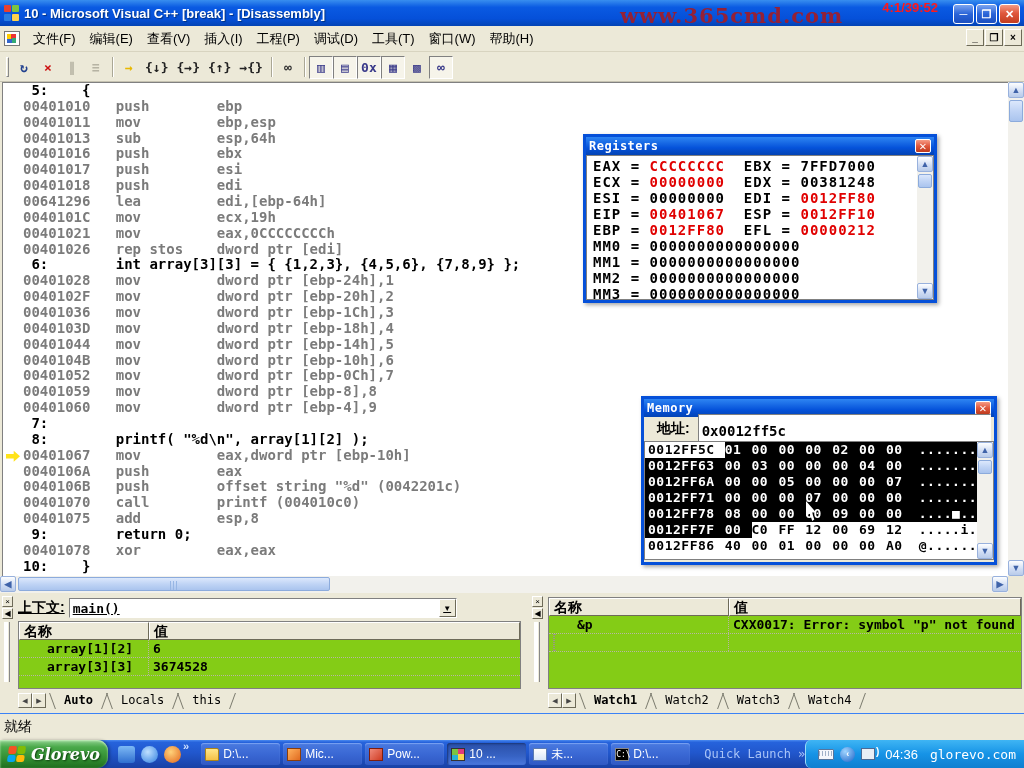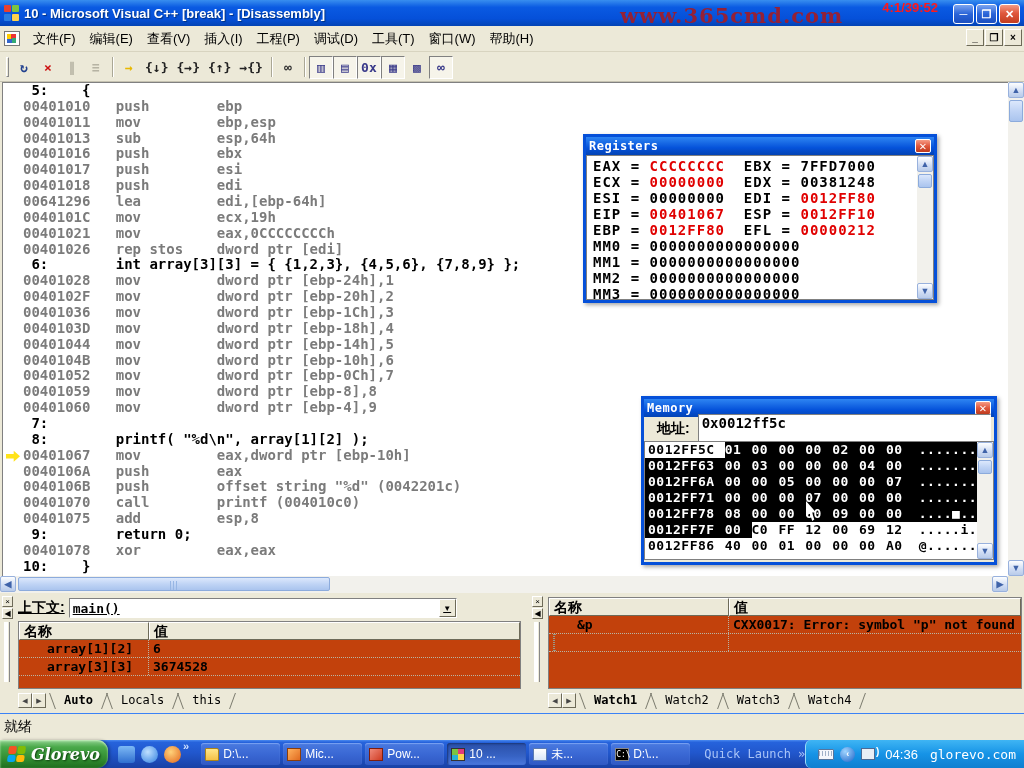--- a/index.html
+++ b/index.html
@@ -82,21 +82,21 @@
   #reg-body { position:relative; margin:0; height:145px; background:#fff; border:1px solid #808080; overflow:hidden; }
   #reg-lines { padding:2px 0 0 6px; }
   .reg-line { height:16px; line-height:16px; font-family:"DejaVu Sans Mono",monospace; font-size:14px;
     font-weight:bold; letter-spacing:1px; color:#000; white-space:pre; }
   .reg-line .red { color:#e00000; }
 
   #memory-win { left:617px; top:396px; width:356px; height:169px;margin-left:24px; }
   #mem-addr-row { height:24px; display:flex; align-items:center; padding:2px 3px; background:#ece9d8; }
   #mem-addr-label { font-size:14px; font-weight:bold; color:#000; margin:0 8px 0 10px; }
   #mem-addr-input { flex:1; height:30px; background:#fff; border:1px solid; border-color:#808080 #fff #fff #808080;
-    font-family:"DejaVu Sans Mono",monospace; font-size:14px; font-weight:bold; padding:0 3px; }
+    font-family:"DejaVu Sans Mono",monospace; font-size:14px; font-weight:bold; padding:8px 3px; }
   #mem-body { position:relative; height:119px; background:#fff; border:1px solid #808080; overflow:hidden; }
   #mem-rows { position:absolute; left:0; top:0; right:16px; bottom:0; }
   .mem-row { display:flex; height:16px; line-height:16px; font-family:"DejaVu Sans Mono",monospace;
     font-size:13px; font-weight:bold; letter-spacing:.5px; color:#000; }
   .mem-row.selrow { background:#000; color:#fff; }
   .mem-addr { width:80px; padding-left:3px; }
   .mem-addr.sel { background:#000; color:#fff; }
   .mem-addr.unsel { background:#fff; color:#000; }
   .mem-byte { width:27px; }
   .mem-byte.sel { background:#000; color:#fff; }
@@ -113,21 +113,21 @@
   .panel { position:absolute; top:0; height:119px; }
   #var-panel { left:0; width:523px; }
   #watch-panel { left:530px; width:494px; }
   #ctx-row { position:absolute; left:18px; top:3px; height:22px; display:flex; align-items:center;text-decoration:underline; }
   #ctx-label { font-size:14px; font-weight:bold; color:#000; margin-right:4px; }
   #ctx-combo { width:388px; height:20px; background:#fff; border:1px solid; border-color:#808080 #fff #fff #808080;
     display:flex; align-items:center; }
   #ctx-value { font-family:"DejaVu Sans Mono",monospace; font-size:13px; font-weight:bold; padding-left:3px; flex:1; }
   .combo-arrow { width:17px; height:18px; background:#ece9d8; border:1px solid; border-color:#fff #6d6a58 #6d6a58 #fff;
     font-size:8px; color:#000; display:flex; align-items:center; justify-content:center; }
-  .grid { position:absolute; background:#c2410c; border:1px solid #808080; }
+  .grid { position:absolute; background:#84cc16; border:1px solid #808080; }
   #var-grid { left:18px; top:27px; width:503px; height:68px; }
   #watch-grid { left:18px; top:3px; width:474px; height:92px; }
   .grid-header { display:flex; height:18px; background:#ece9d8; }
   .gh-cell { border:1px solid; border-color:#fff #6d6a58 #6d6a58 #fff; font-size:14px; font-weight:bold;
     color:#000; padding:0 4px; height:18px; line-height:16px; }
   .grid-row { display:flex; height:18px; border-bottom:1px dotted #b8b5a5; }
   .gr-name { border-right:1px dotted #b8b5a5; font-family:"DejaVu Sans Mono",monospace; font-size:13px;
     font-weight:bold; padding-left:28px; line-height:18px; white-space:pre; }
   .gr-val { font-family:"DejaVu Sans Mono",monospace; font-size:13px; font-weight:bold; padding-left:4px;
     line-height:18px; white-space:pre; }

